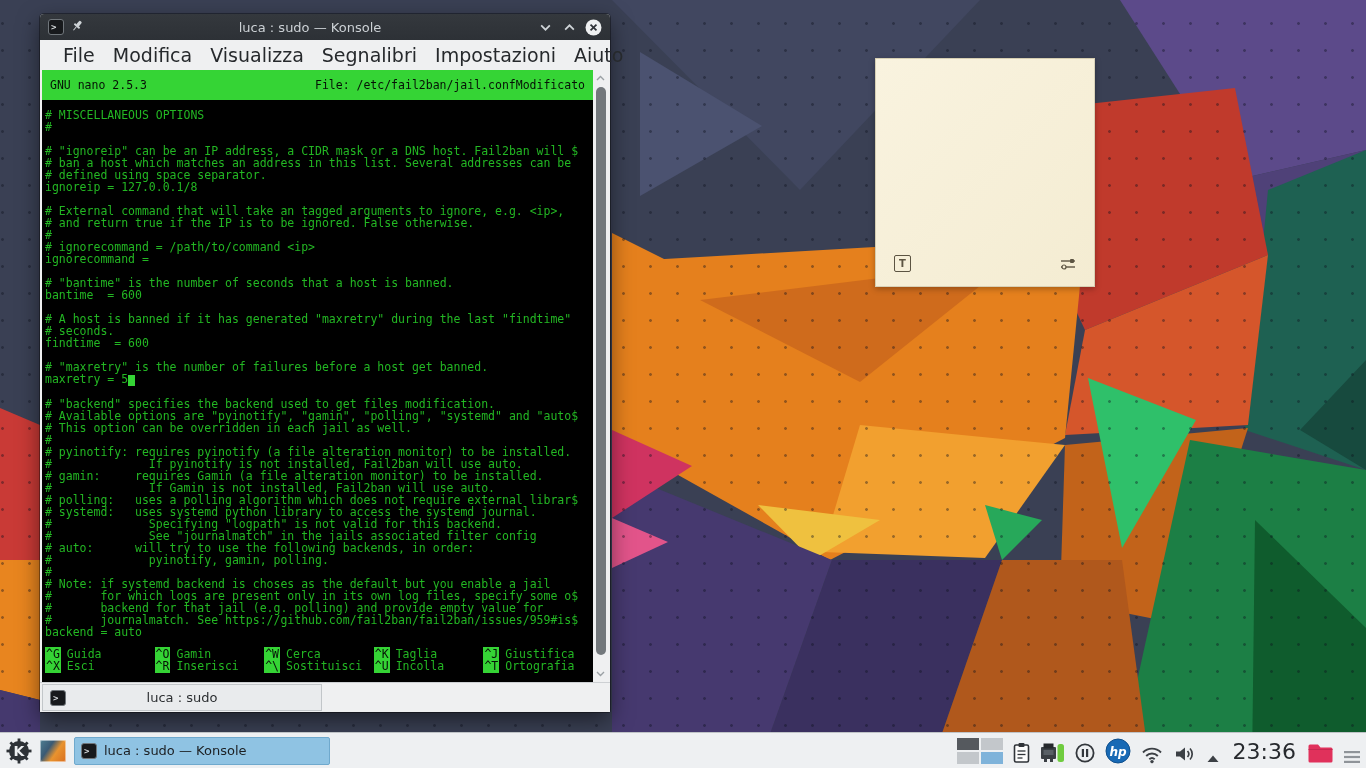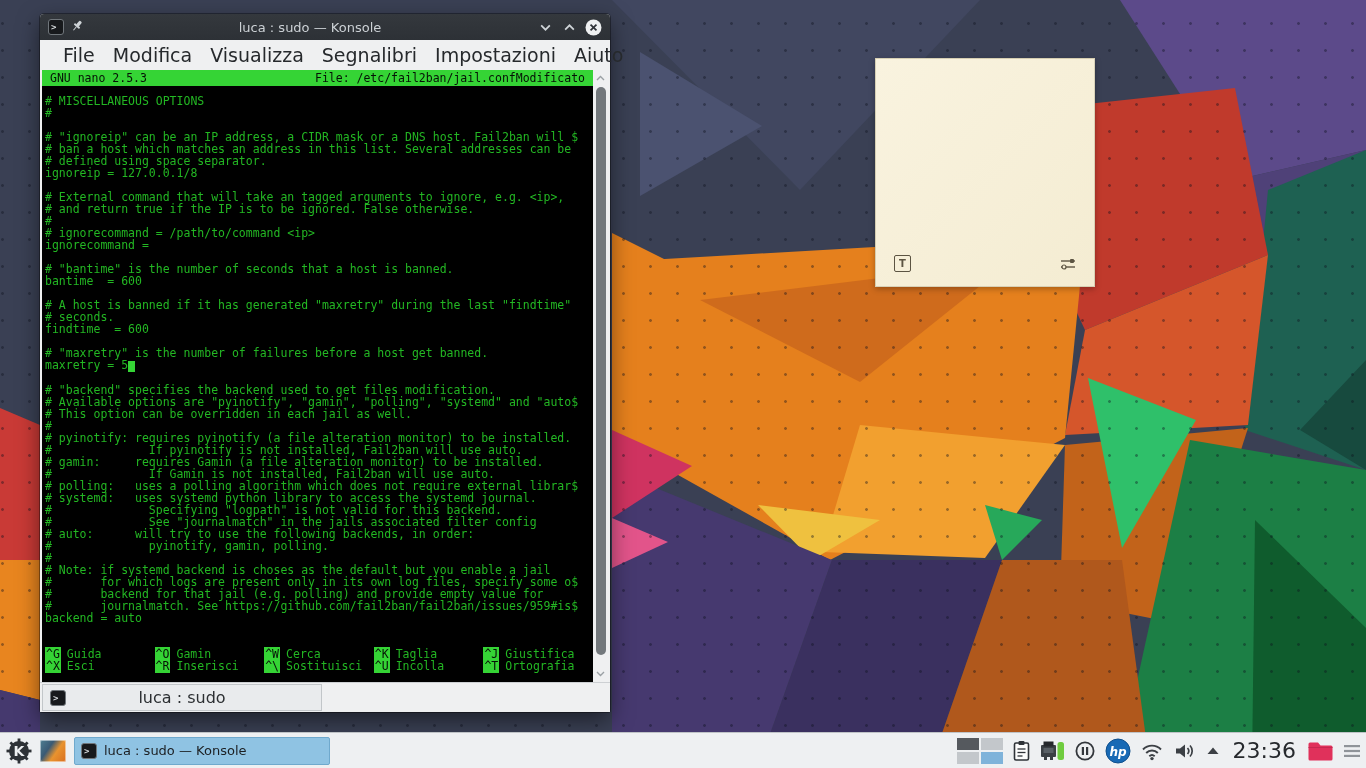--- a/index.html
+++ b/index.html
@@ -30,50 +30,50 @@
     display:flex;align-items:center;padding:0 8px;gap:6px;}
   .titlebar .title{flex:1;text-align:center;color:#ccd1d5;font-size:13px;}
   .winbtn{width:18px;height:18px;display:flex;align-items:center;justify-content:center;}
   .kglyph{display:inline-flex;width:16px;height:16px;background:#17191c;border:1px solid #70767b;
     border-radius:3px;color:#d8dcdf;font:bold 9px/15px "DejaVu Sans Mono",monospace;
     justify-content:flex-start;padding-left:2px;box-sizing:border-box;}
   .menubar{height:30px;display:flex;align-items:center;padding-left:14px;background:#eff0f1;}
   .menubar span{font-size:19px;color:#26292c;padding:3px 9px;border-radius:2px;}
   .termrow{flex:1;display:flex;padding:0 2px;min-height:0;}
   .terminal{flex:1;background:#000;display:flex;flex-direction:column;min-width:0;}
-  .nano-header{height:16px;background:#35d435;color:#061106;display:flex;align-items:center;
+  .nano-header{height:30px;background:#35d435;color:#061106;display:flex;align-items:center;
     font:11.5px/14px "DejaVu Sans Mono",monospace;padding:0 8px;}
   .nano-header .nh-c{flex:1;text-align:right;}
   .nano-text{flex:1;white-space:pre;overflow:hidden;padding:9px 0 0 3px;
     font:11.5px/12px "DejaVu Sans Mono",monospace;color:#23b723;}
   .cursor{display:inline-block;width:6.5px;height:11px;background:#35d435;vertical-align:text-bottom;}
   .nano-shortcuts{display:grid;grid-template-columns:repeat(5,1fr);grid-auto-rows:12px;
     padding:0 0 10px 3px;font:11.5px/12px "DejaVu Sans Mono",monospace;}
   .sc .k{background:#35d435;color:#061106;padding:0 1px;}
   .sc .l{color:#23b723;margin-left:6px;}
   .scrollbar{width:15px;position:relative;background:#eff0f1;}
   .sb-handle{position:absolute;left:2.5px;top:17px;bottom:27px;width:10px;border-radius:5px;background:#73787c;}
   .sb-up,.sb-down{position:absolute;left:0;width:15px;height:14px;display:flex;align-items:center;justify-content:center;}
   .sb-up{top:1px;}.sb-down{bottom:1px;}
   .tabbar{height:29px;border-top:1px solid #cdd0d3;display:flex;align-items:center;background:#eff0f1;padding-left:2px;}
   .tab{width:278px;height:25px;background:#e9ebed;border:1px solid #c2c6c9;display:flex;align-items:center;position:relative;}
   .tab .kglyph{margin-left:7px;}
-  .tab .tab-label{position:absolute;left:0;right:0;text-align:center;font-size:16px;color:#2c2f32;}
+  .tab .tab-label{position:absolute;left:0;right:0;text-align:center;font-size:13px;color:#2c2f32;}
 
   
   #taskbar{position:absolute;left:0;bottom:0;width:1366px;height:36px;background:#eef0f2;
     border-top:1px solid #bfc3c7;display:flex;align-items:center;padding:0 5px;box-sizing:border-box;}
   .tb-launcher{width:28px;height:28px;display:flex;align-items:center;justify-content:center;}
   .tb-preview{width:26px;height:22px;border-radius:2px;margin-left:7px;
     background:linear-gradient(125deg,#4e7f93 0%,#3a5a74 35%,#e8932f 60%,#d86e20 100%);
     box-shadow:inset 0 0 0 1px rgba(255,255,255,0.5);}
   .taskbtn{margin-left:8px;width:256px;height:28px;background:#8fc3e3;border:1px solid #6fa9cd;border-radius:2px;
     display:flex;align-items:center;gap:7px;padding:0 6px;box-sizing:border-box;}
   .taskbtn span.tlabel{font-size:13px;color:#1c1f22;white-space:nowrap;overflow:hidden;}
-  .tray{margin-left:auto;display:flex;align-items:center;gap:9px;}
+  .tray{margin-left:auto;display:flex;align-items:flex-end;gap:9px;}
   .tray .ticon{display:flex;align-items:center;justify-content:center;}
   .clock{font-size:22px;color:#26292d;margin:0 2px 0 4px;}
 
   .pager{display:grid;grid-template-columns:22px 22px;grid-auto-rows:12px;gap:2px;}
   .pager i{display:block;}
   .pager i:nth-child(1){background:#55595e;}
   .pager i:nth-child(2){background:#c3c7cb;}
   .pager i:nth-child(3){background:#c3c7cb;}
   .pager i:nth-child(4){background:#7fb3da;}
 </style>

